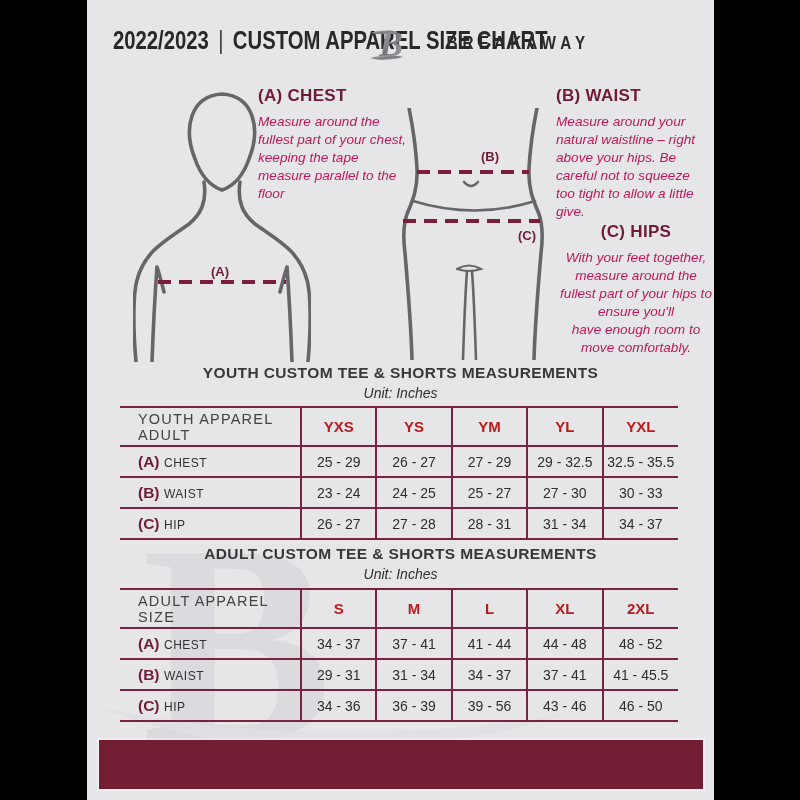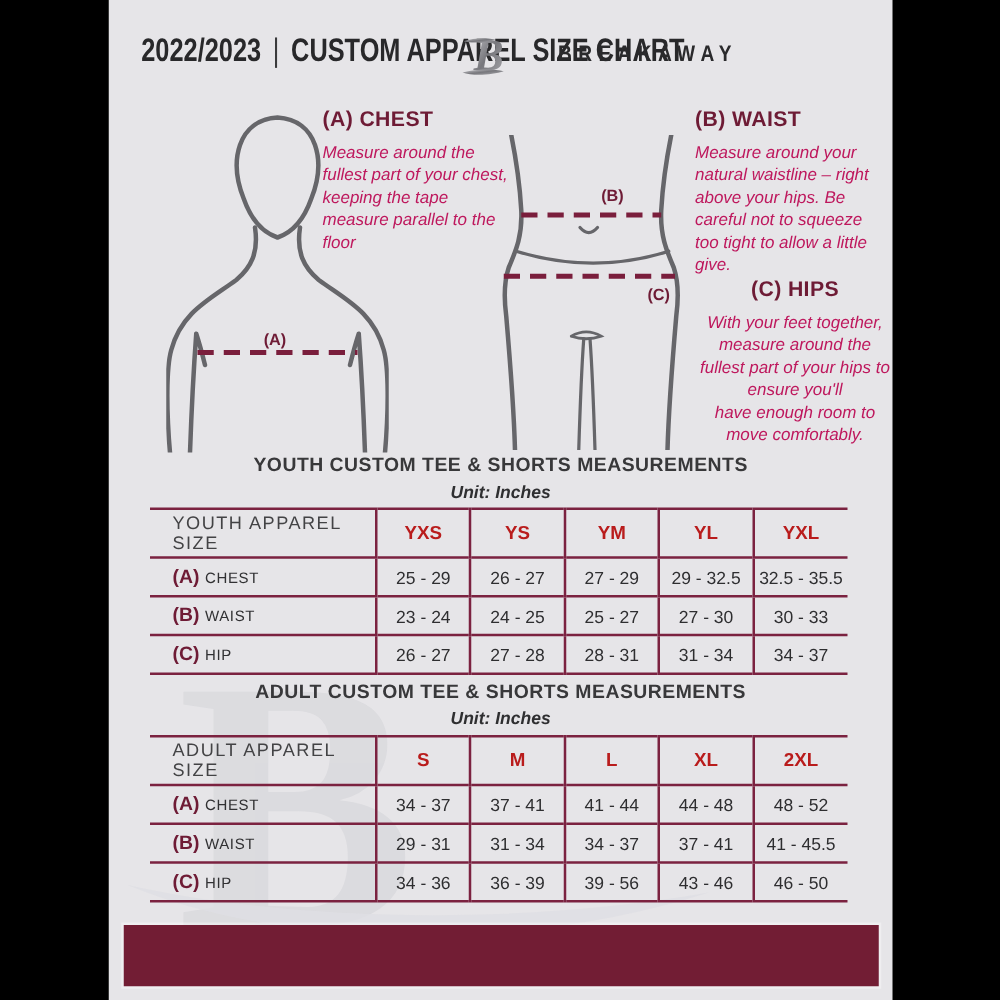--- a/index.html
+++ b/index.html
@@ -31,21 +31,21 @@
   .instr p{margin:0;font-size:13.6px;font-style:italic;font-weight:500;line-height:1.33;
       color:#be185d;white-space:pre-line;}
   .instr-a{left:171px;top:86px;width:150px;}
   .instr-b{left:469px;top:86px;width:152px;}
   .instr-c{left:469px;top:222px;width:160px;text-align:center;}
 
   
   .sec-title{position:absolute;left:0;width:627px;text-align:center;
       font-size:15.5px;font-weight:700;letter-spacing:.4px;color:#38383a;}
   .sec-unit{position:absolute;left:0;width:627px;text-align:center;
-      font-size:14px;font-style:italic;font-weight:700;color:#2f2f31;}
+      font-size:14px;font-style:italic;font-weight:400;color:#2f2f31;}
   .t-youth-title{top:364px;} .t-youth-unit{top:385px;}
   .t-adult-title{top:545px;} .t-adult-unit{top:566px;}
 
   
   .size-table{position:absolute;left:33px;width:558px;border-collapse:collapse;table-layout:fixed;}
   .tbl-youth{top:406px;} .tbl-adult{top:588px;}
   .size-table tr{border-top:2px solid #7b2240;}
   .size-table tr:last-child{border-bottom:2px solid #7b2240;}
   .size-table td{border-left:2px solid #7b2240;padding:0;text-align:center;vertical-align:middle;}
   .size-table td:first-child{border-left:none;text-align:left;padding-left:18px;}
@@ -141,21 +141,21 @@
       <colgroup>
           <col style="width:181px">
           <col>
           <col>
           <col>
           <col>
           <col>
         </colgroup>
       <thead>
         <tr>
-          <td class="hdr-label">YOUTH APPAREL SIZE</td>
+          <td class="hdr-label">YOUTH APPAREL ADULT</td>
           <td class="hdr-size">YXS</td>
           <td class="hdr-size">YS</td>
           <td class="hdr-size">YM</td>
           <td class="hdr-size">YL</td>
           <td class="hdr-size">YXL</td>
         </tr>
       </thead>
       <tbody>
         <tr>
           <td><span class="row-prefix">(A)</span> <span class="row-word">CHEST</span></td>

